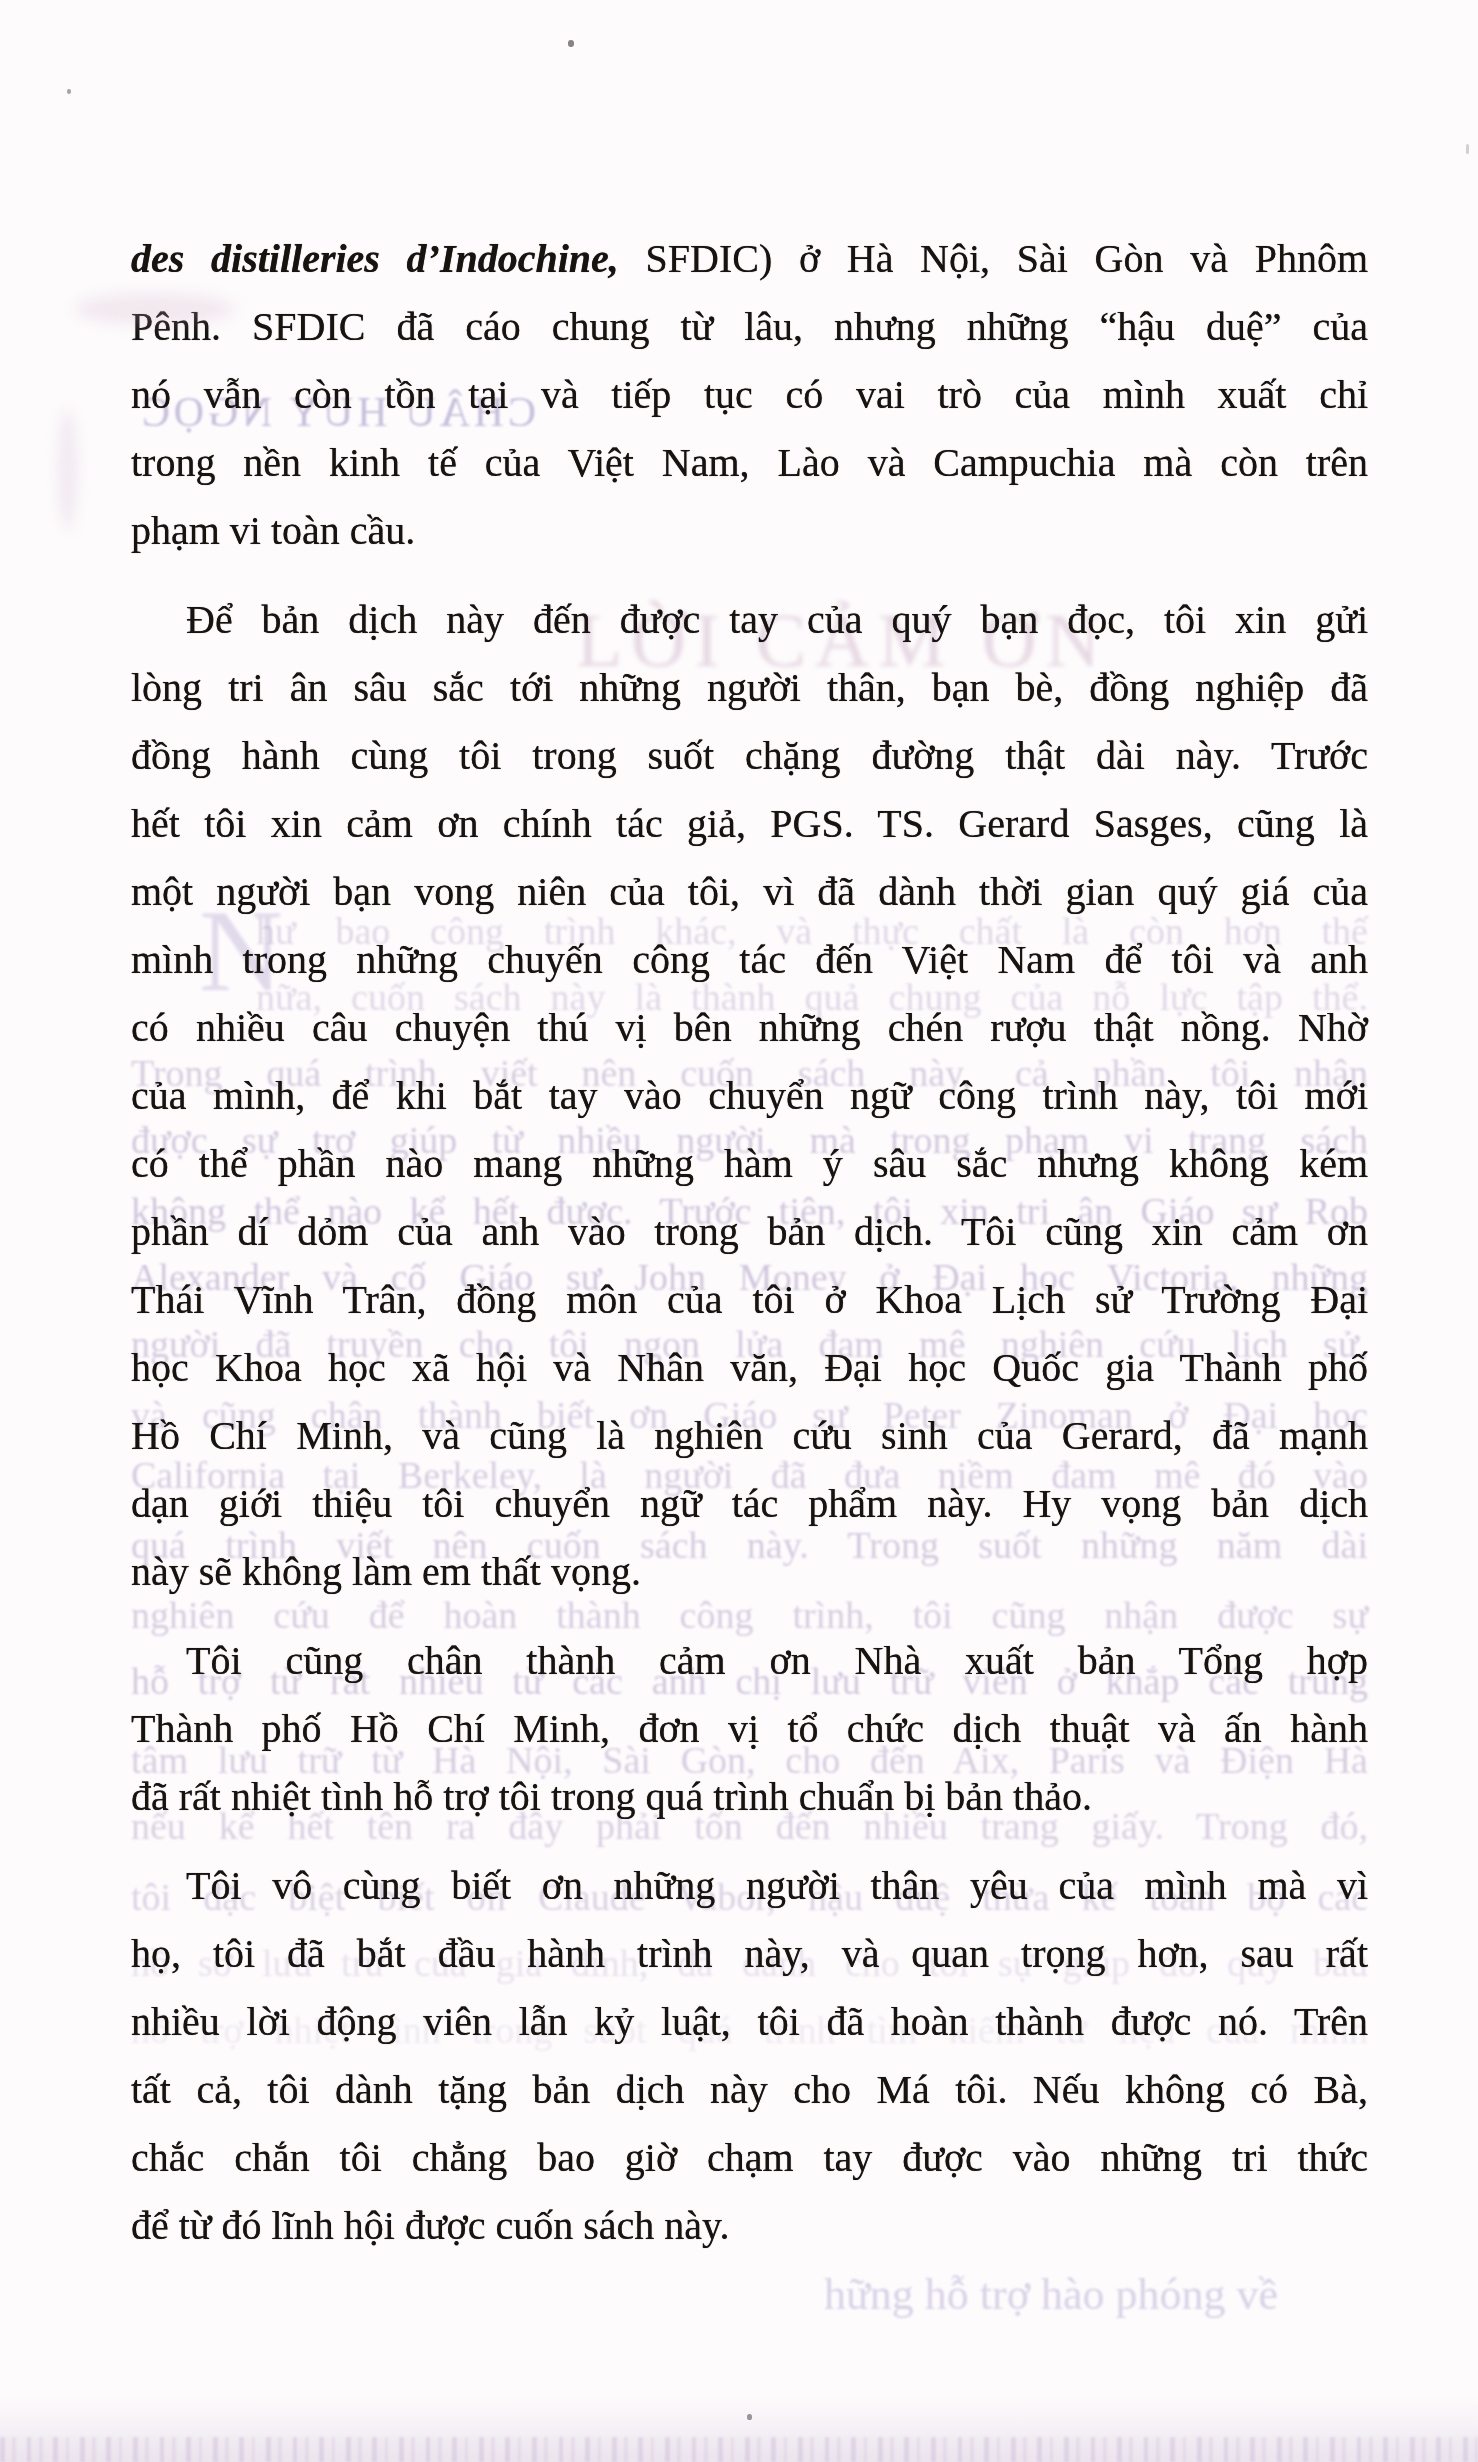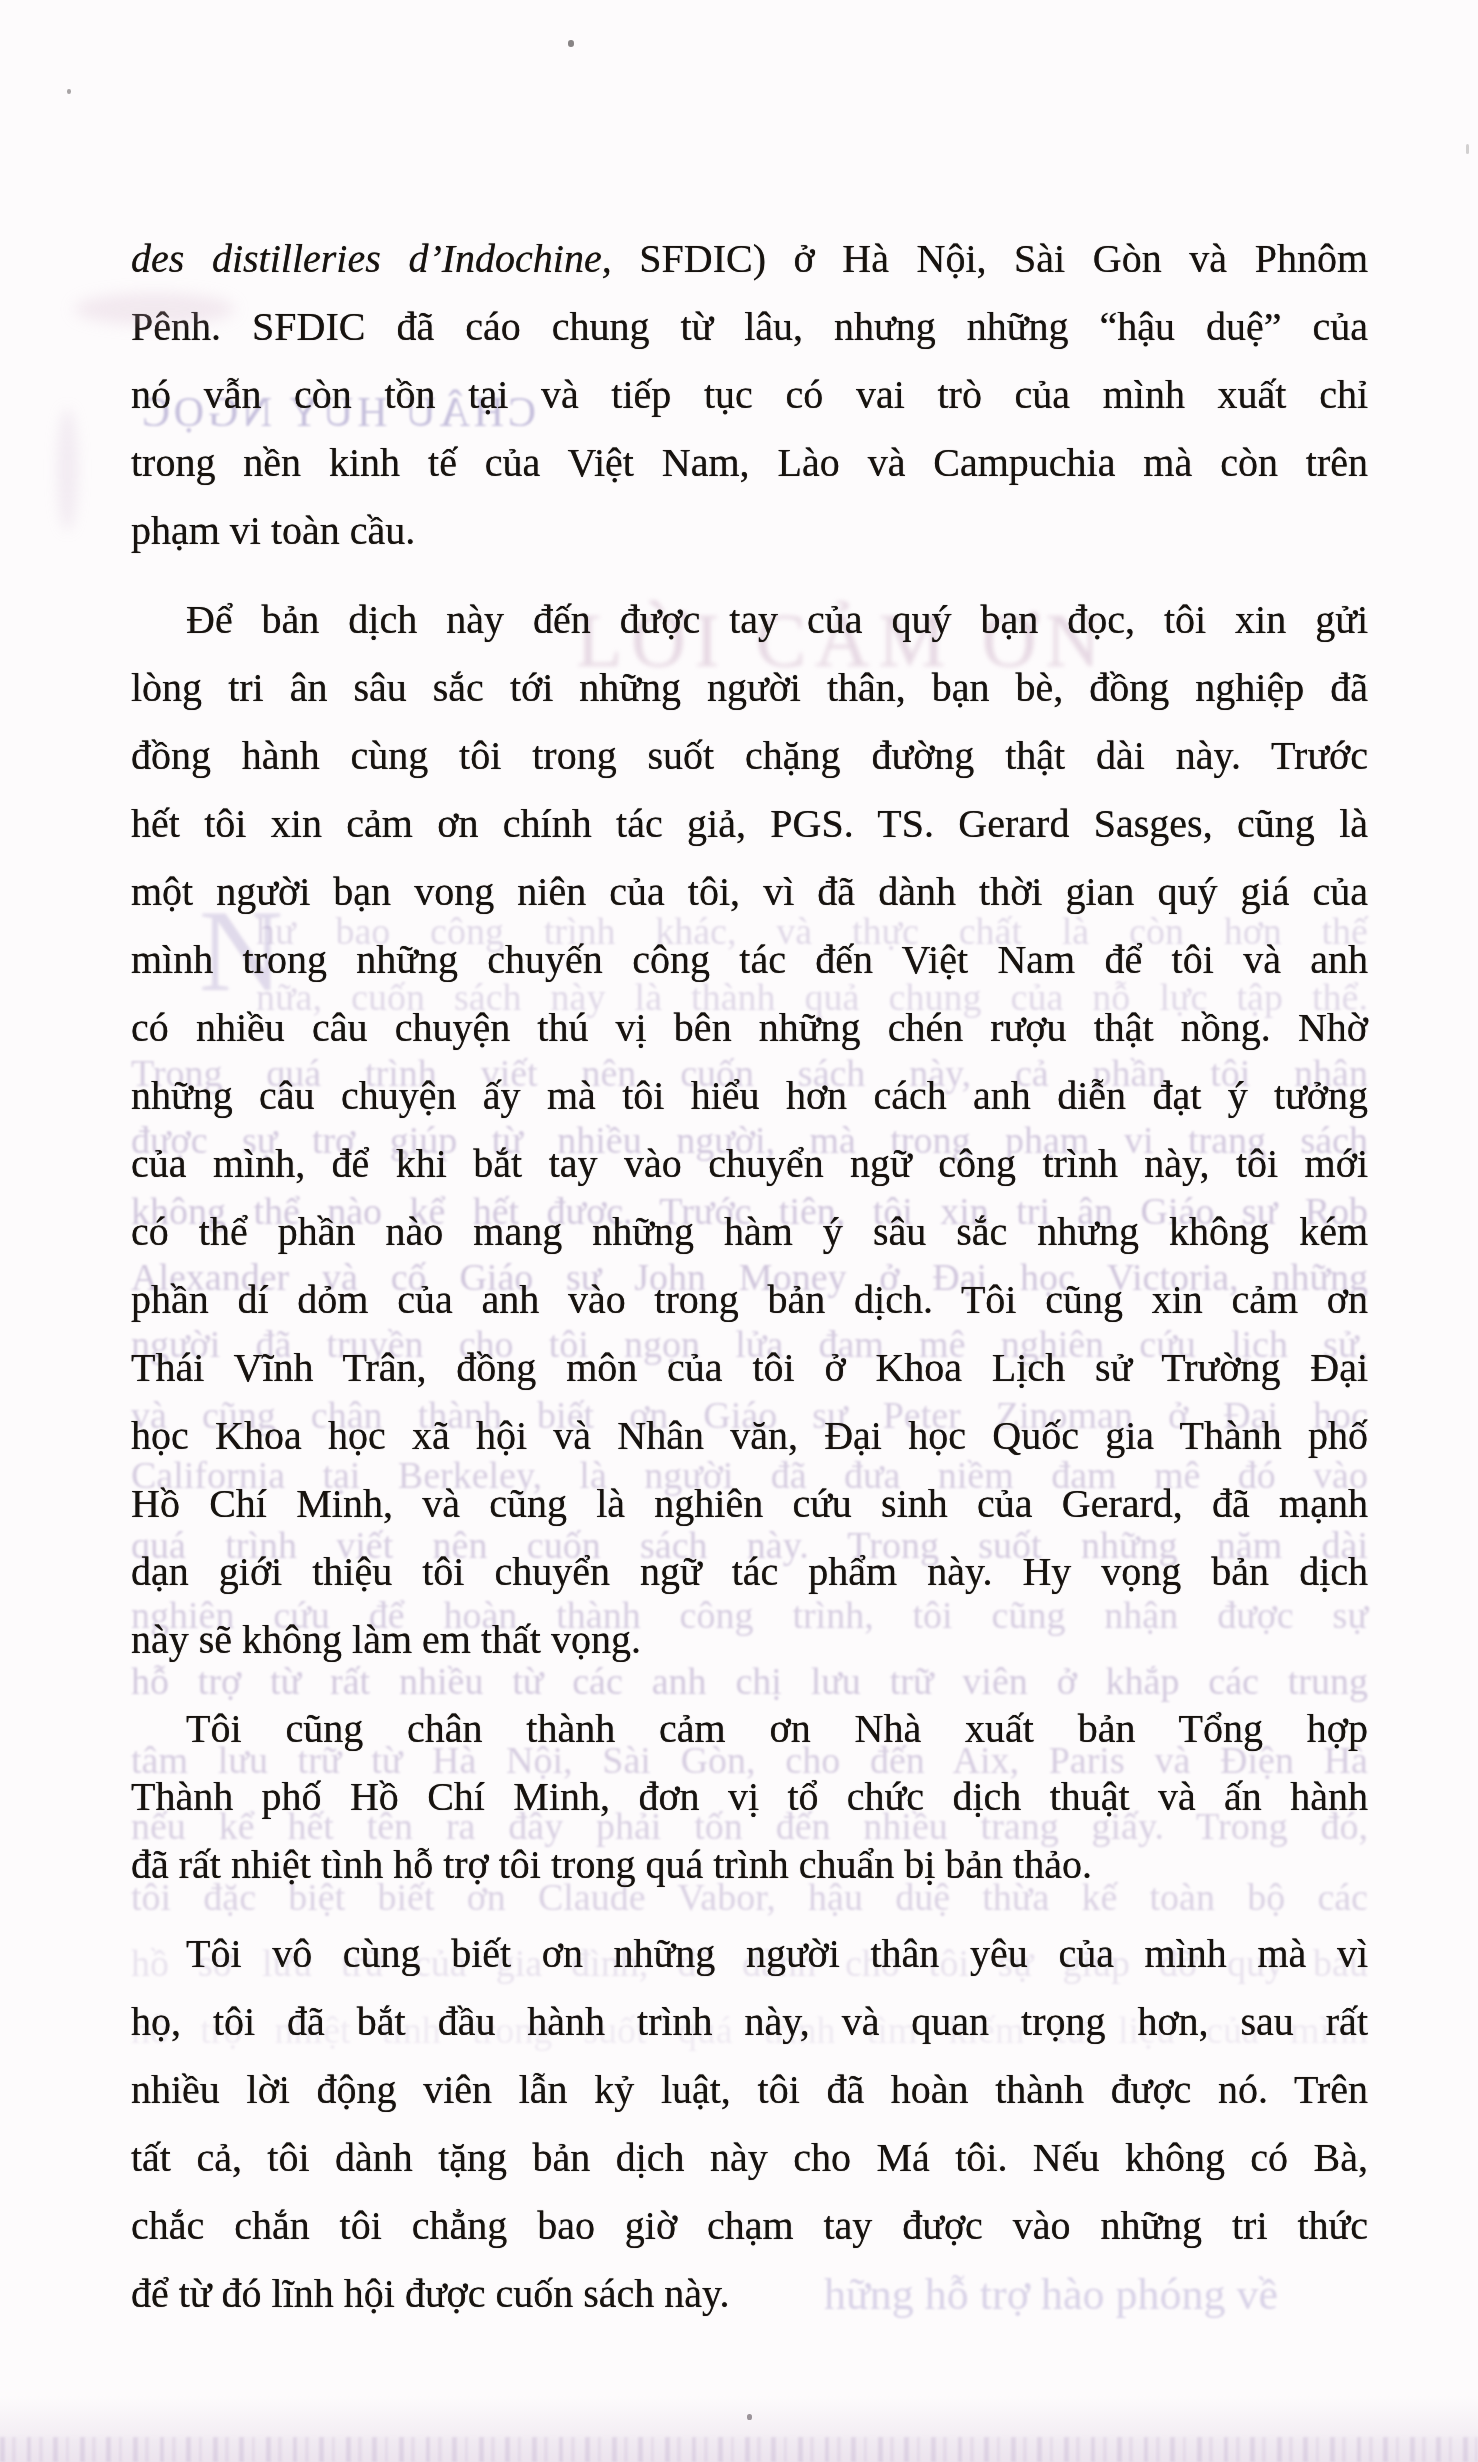--- a/index.html
+++ b/index.html
@@ -27,21 +27,21 @@
     line-height: 68px;
     text-shadow: 0 0 0.7px rgba(23,19,15,0.85);
   }
   .paragraph + .paragraph { margin-top: 21px; }
   .line {
     text-align: justify;
     text-align-last: justify;
   }
   .lines div.line:last-of-type { text-align-last: left; }
   .indent .lines div.line:first-of-type { text-indent: 55px; }
-  .it { font-style: italic; }
+  .it { font-style: italic; font-weight: bold; }
 
   
   .ghost-layer {
     position: absolute;
     left: 131px;
     top: 0;
     width: 1237px;
     height: 100%;
     pointer-events: none;
   }
@@ -199,21 +199,20 @@
           <div class="line">đồng hành cùng tôi trong suốt chặng đường thật dài này. Trước</div>
 
           <div class="line">hết tôi xin cảm ơn chính tác giả, PGS. TS. Gerard Sasges, cũng là</div>
 
           <div class="line">một người bạn vong niên của tôi, vì đã dành thời gian quý giá của</div>
 
           <div class="line">mình trong những chuyến công tác đến Việt Nam để tôi và anh</div>
 
           <div class="line">có nhiều câu chuyện thú vị bên những chén rượu thật nồng. Nhờ</div>
 
-          <div class="line">những câu chuyện ấy mà tôi hiểu hơn cách anh diễn đạt ý tưởng</div>
 
           <div class="line">của mình, để khi bắt tay vào chuyển ngữ công trình này, tôi mới</div>
 
           <div class="line">có thể phần nào mang những hàm ý sâu sắc nhưng không kém</div>
 
           <div class="line">phần dí dỏm của anh vào trong bản dịch. Tôi cũng xin cảm ơn</div>
 
           <div class="line">Thái Vĩnh Trân, đồng môn của tôi ở Khoa Lịch sử Trường Đại</div>
 
           <div class="line">học Khoa học xã hội và Nhân văn, Đại học Quốc gia Thành phố</div>

